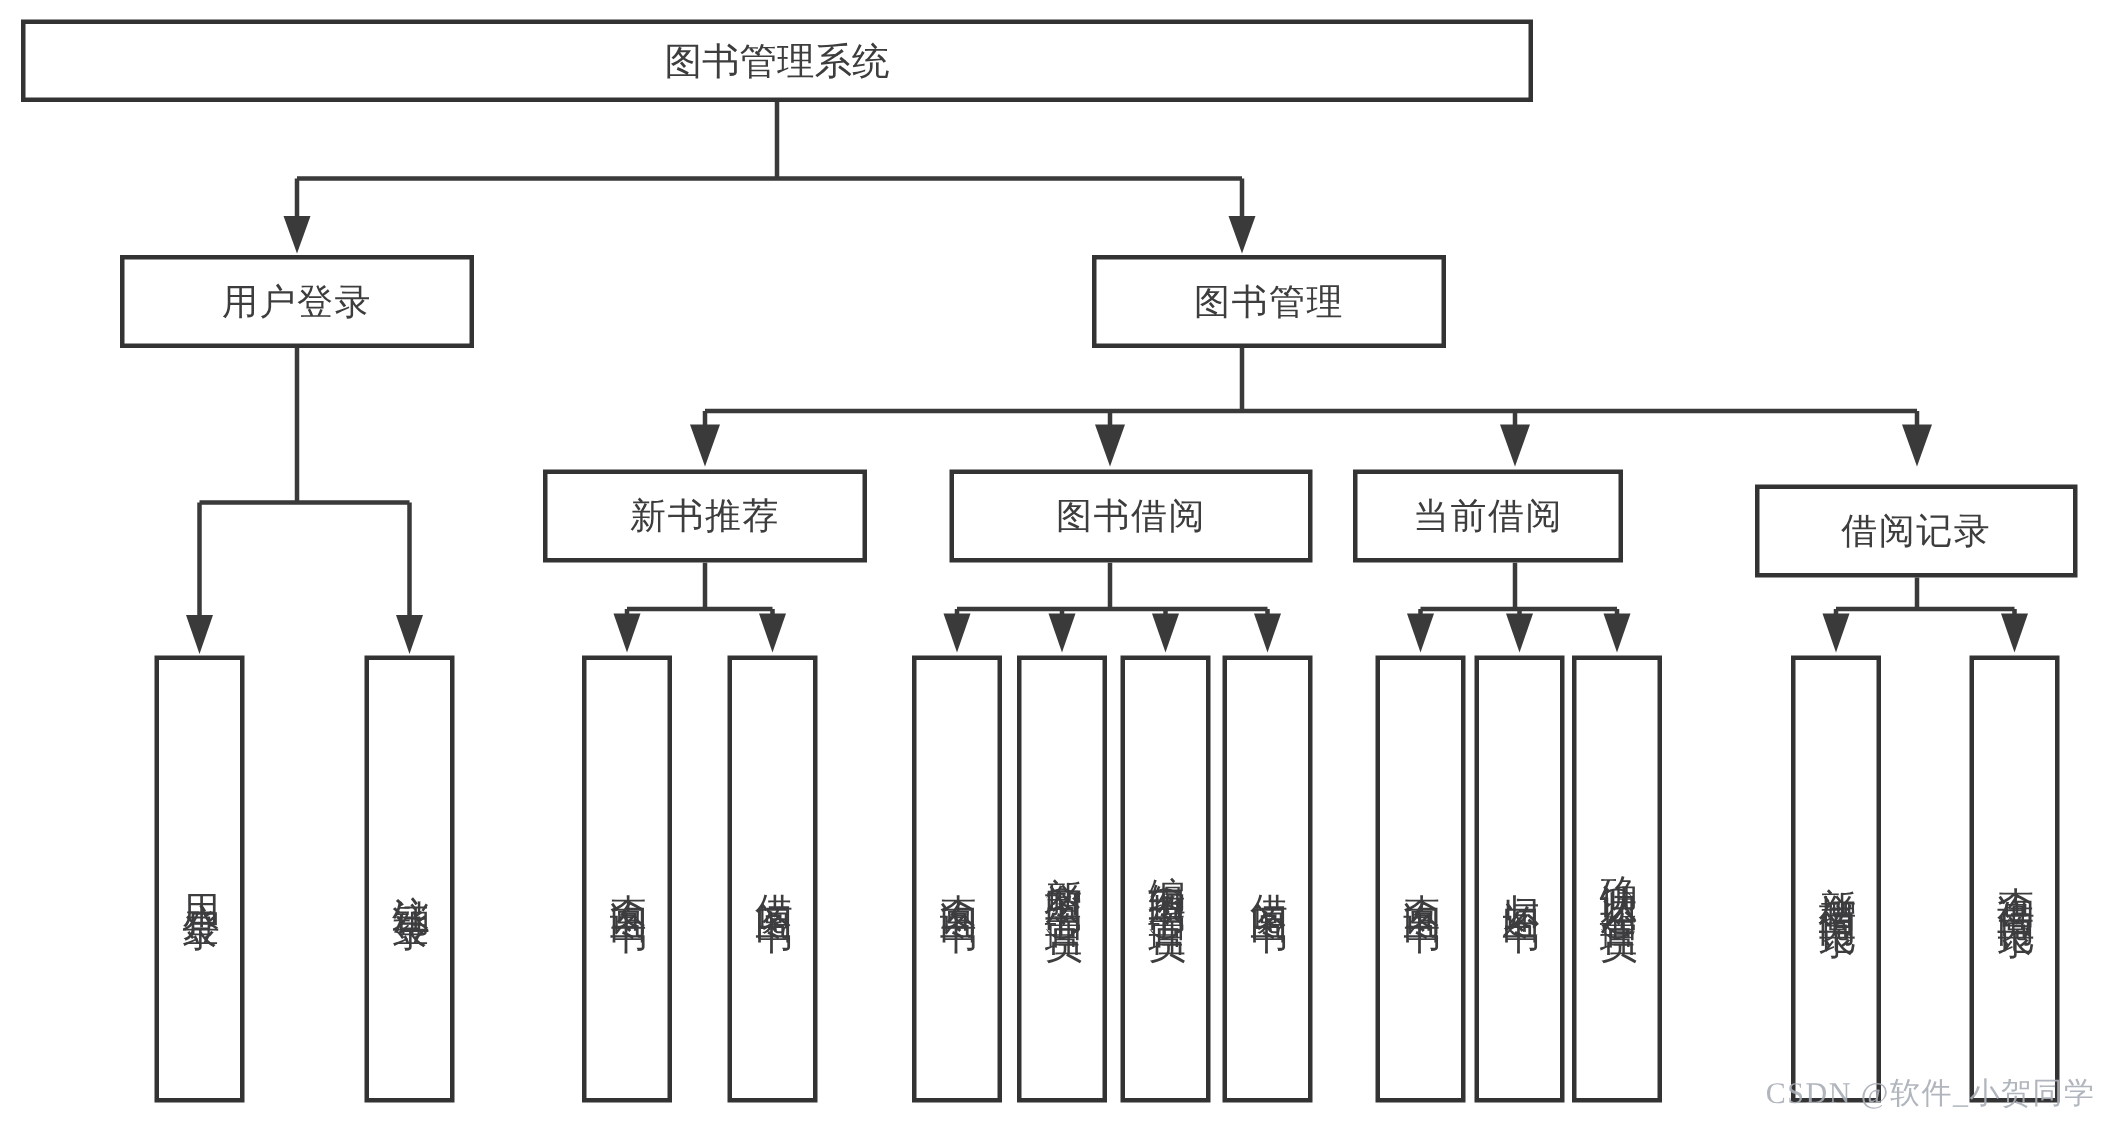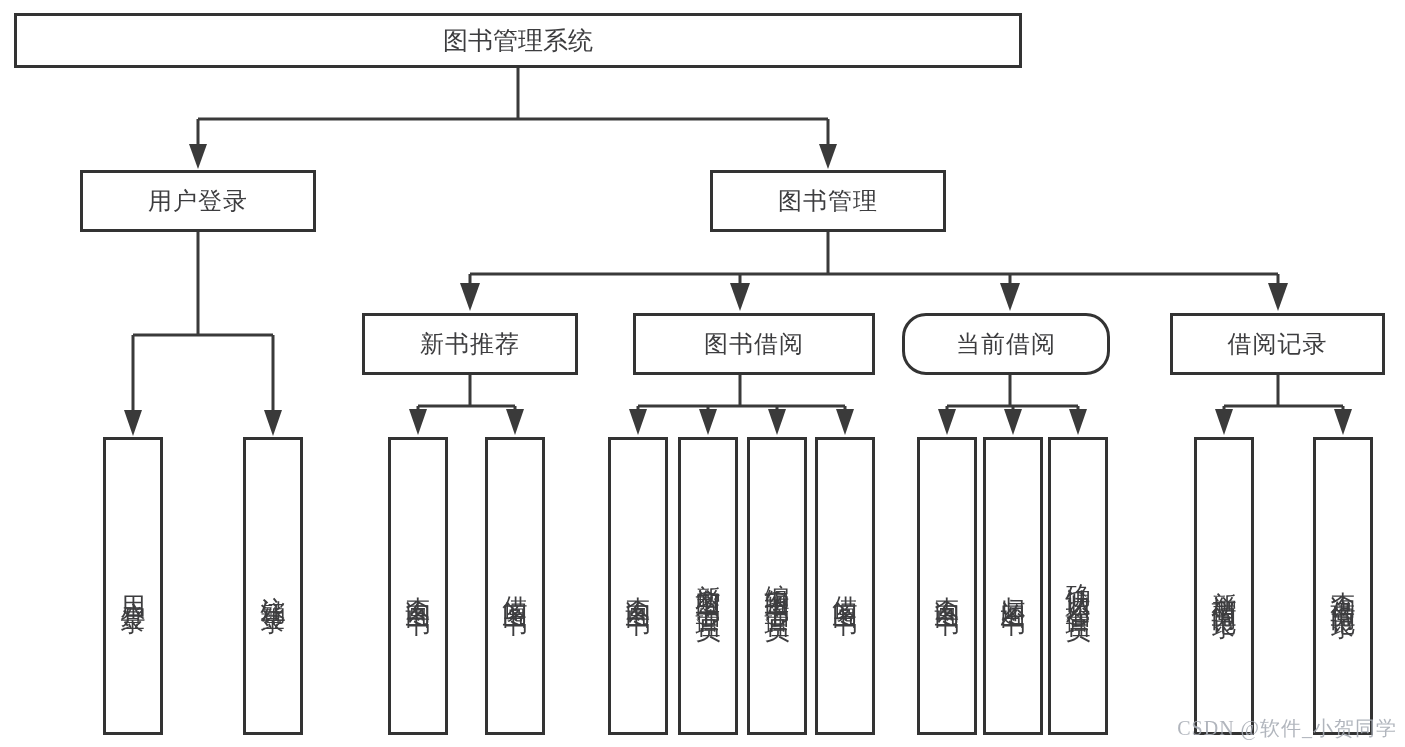--- a/index.html
+++ b/index.html
@@ -83,34 +83,34 @@
     </g>
   </svg>
 
   <div class="node root" style="left:14px;top:13px;width:1008px;height:55px;">
     <span>图书管理系统</span>
   </div>
 
   <div class="node h" style="left:80px;top:170px;width:236px;height:62px;">
     <span>用户登录</span>
   </div>
-  <div class="node h" style="left:710px;top:170px;width:236px;height:62px;">
+  <div class="node h" style="left:728px;top:170px;width:236px;height:62px;">
     <span>图书管理</span>
   </div>
 
   <div class="node h" style="left:362px;top:313px;width:216px;height:62px;">
     <span>新书推荐</span>
   </div>
   <div class="node h" style="left:633px;top:313px;width:242px;height:62px;">
     <span>图书借阅</span>
   </div>
-  <div class="node h" style="left:902px;top:313px;width:208px;height:62px;border-radius:24px;">
+  <div class="node h" style="left:902px;top:313px;width:180px;height:62px;">
     <span>当前借阅</span>
   </div>
-  <div class="node h" style="left:1170px;top:313px;width:215px;height:62px;">
+  <div class="node h" style="left:1170px;top:323px;width:215px;height:62px;">
     <span>借阅记录</span>
   </div>
 
   <div class="leaf" style="left:103px;">
     <span class="vtext">用户登录</span>
   </div>
   <div class="leaf" style="left:243px;">
     <span class="vtext">注销登录</span>
   </div>
 

